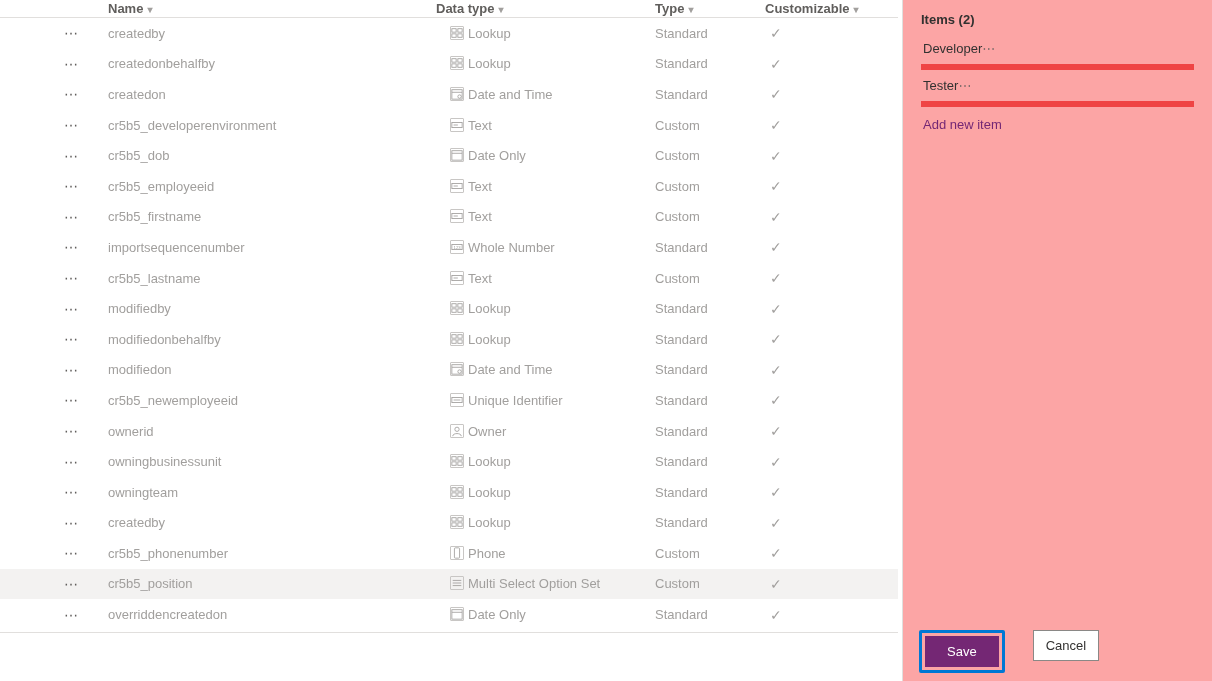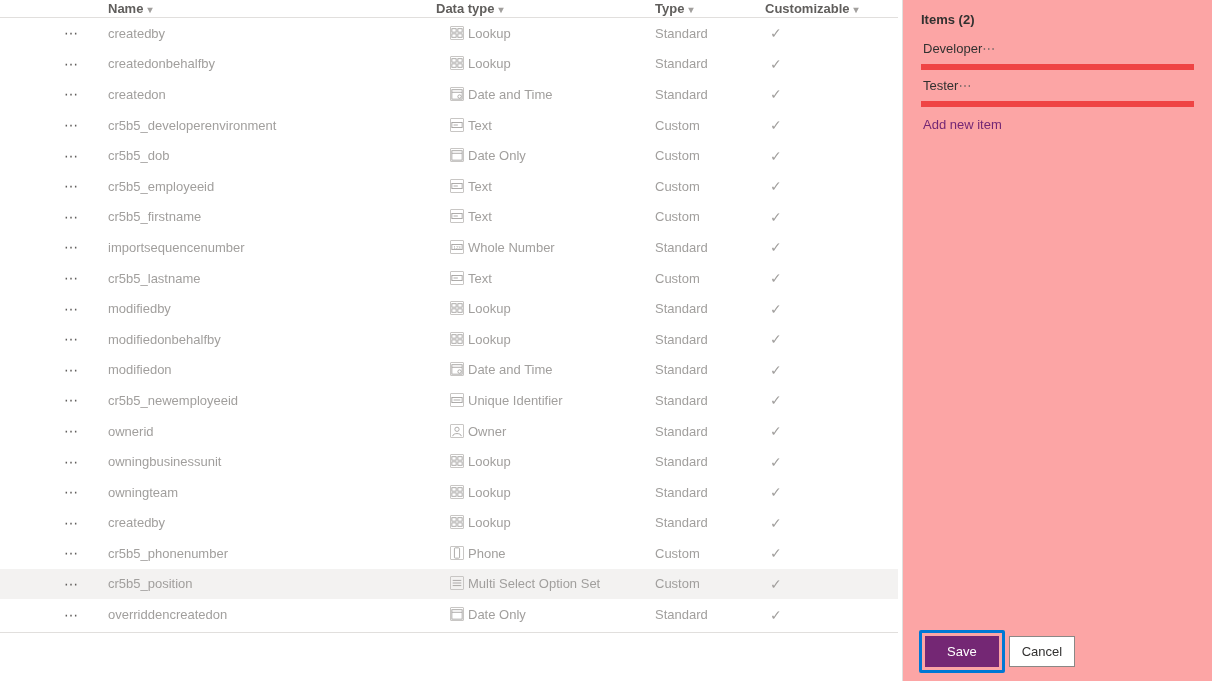--- a/index.html
+++ b/index.html
@@ -93,23 +93,23 @@
       font-size: 13px;
       padding: 10px 2px;
       cursor: pointer;
     }
     .footer-buttons {
       position: absolute;
       bottom: 8px;
       left: 0;
       right: 0;
       display: flex;
-      gap: 4px;
+      gap: 28px;
       padding: 0 16px;
-      align-items: center;
+      align-items: flex-start;
     }
     .save-wrap {
       border: 3px solid #0078d4;
       padding: 3px;
       border-radius: 2px;
     }
     .btn-save {
       background: #742774;
       color: #fff;
       border: none;

